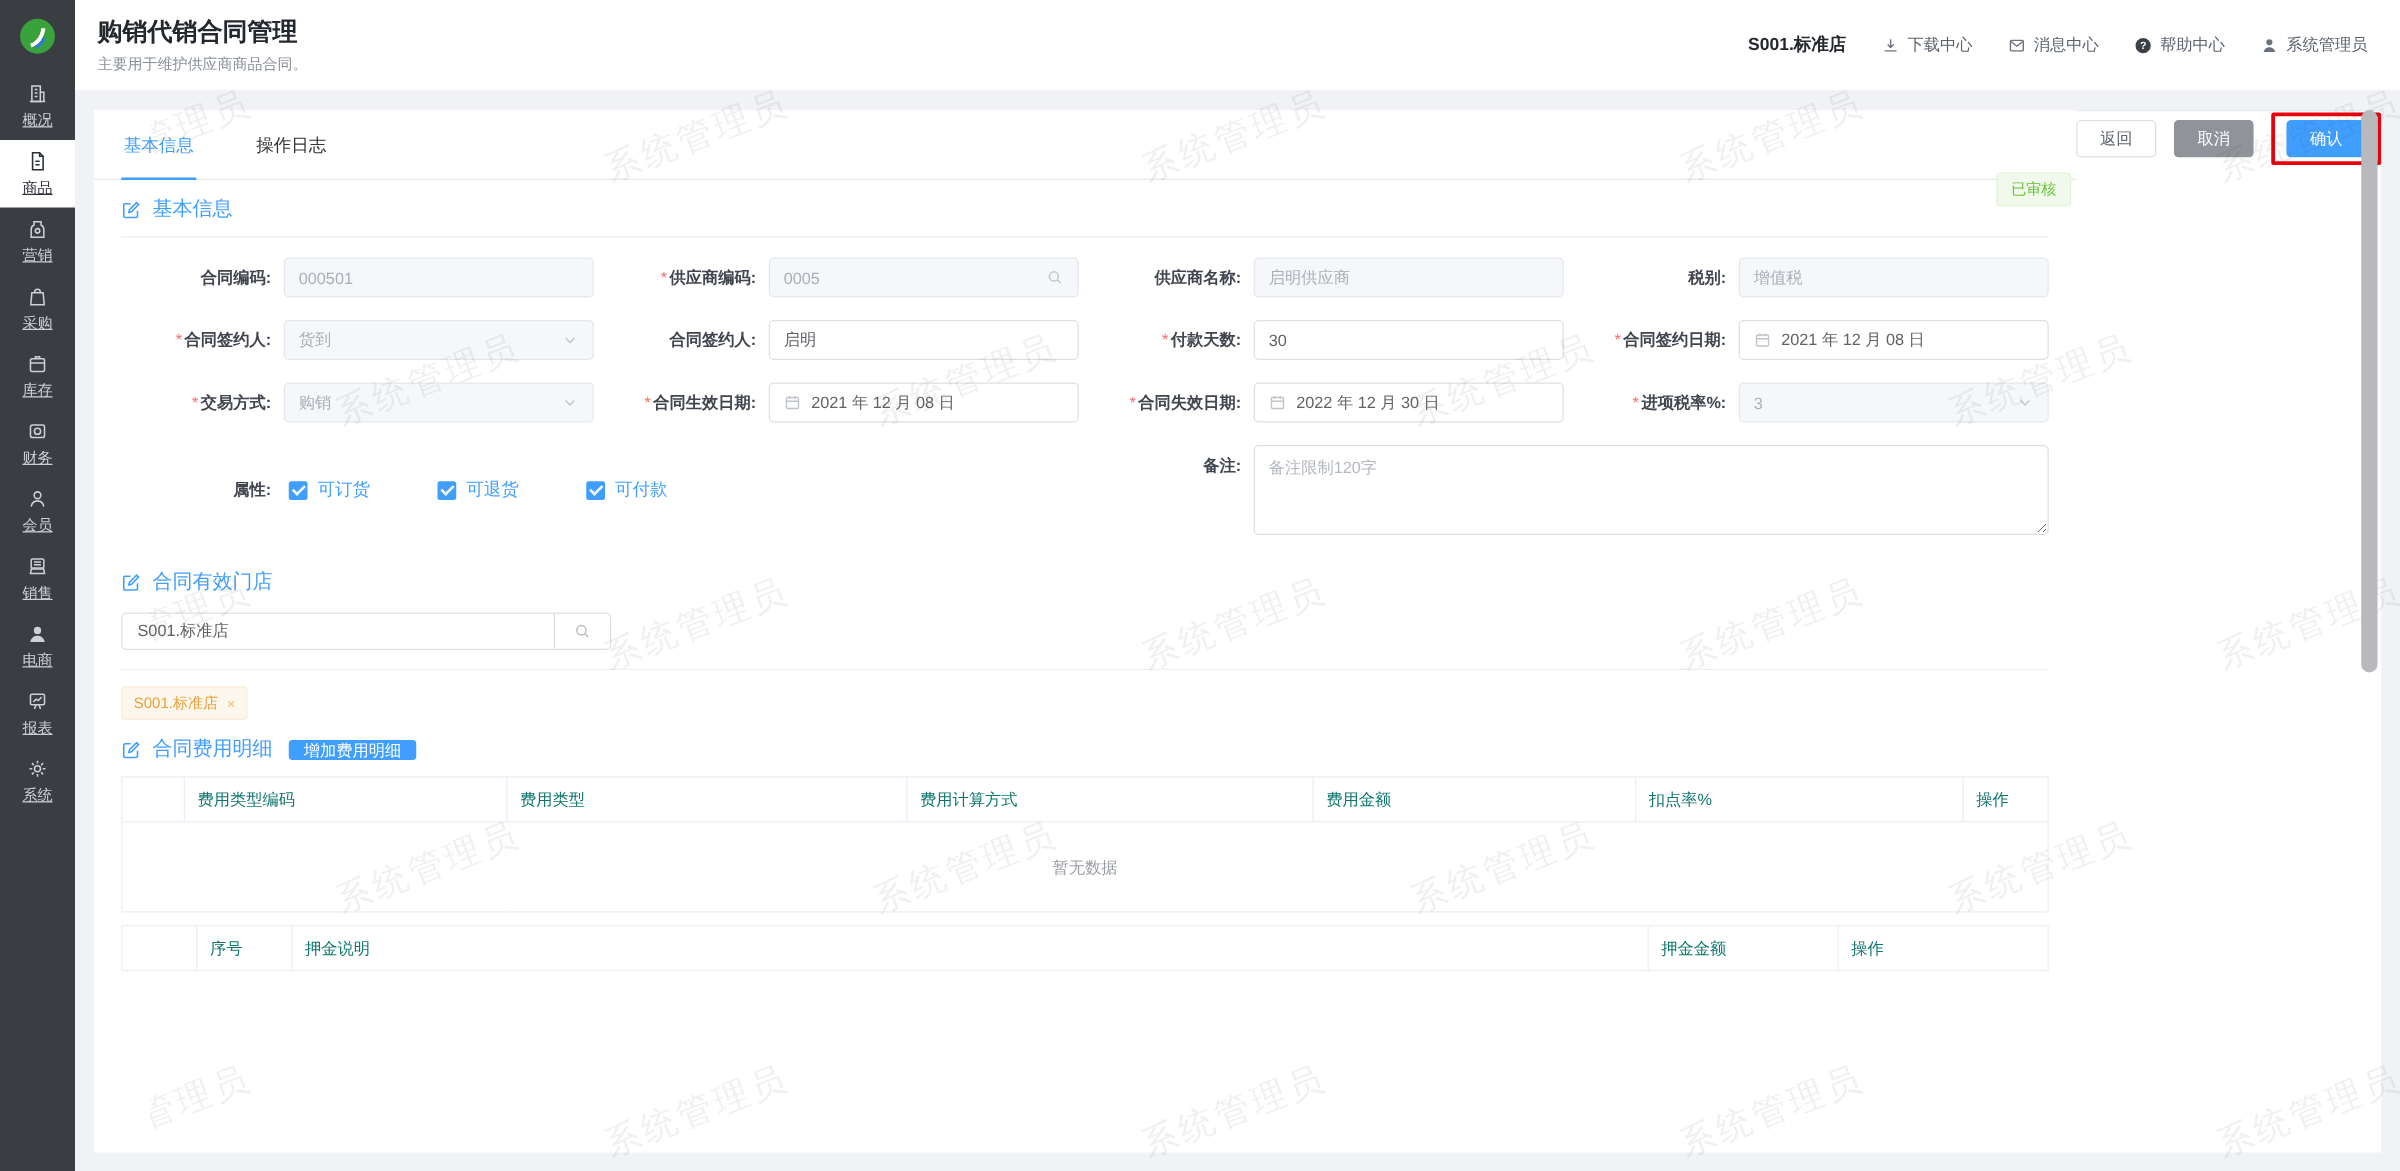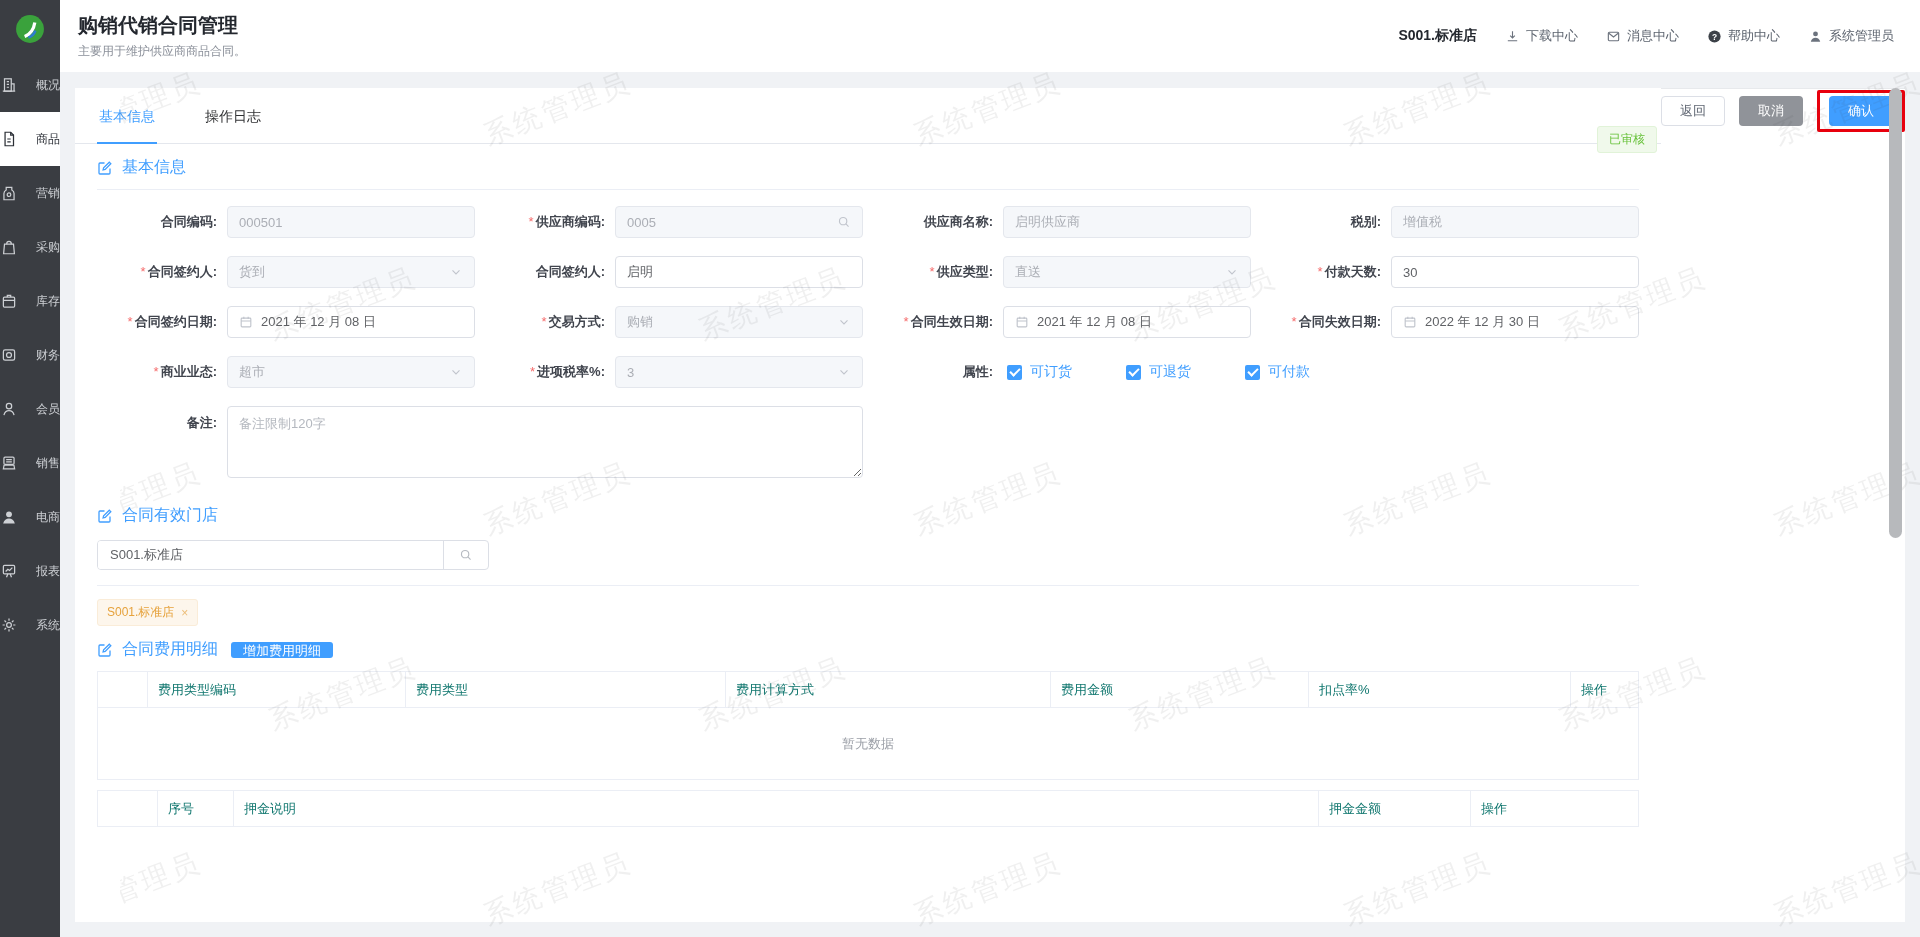--- a/index.html
+++ b/index.html
@@ -3,22 +3,22 @@
 <meta charset="utf-8">
 <style>
   * { box-sizing: border-box; margin: 0; padding: 0; }
   html,body { width:1920px; height:937px; overflow:hidden; }
   body { font-family:"Liberation Sans","DejaVu Sans",sans-serif; background:#f0f2f5; color:#303133; }
   .page { display:flex; width:1920px; height:937px; }
 
   
   .sidebar { width:60px; flex:none; background:#3a3d42; display:flex; flex-direction:column; }
   .logo { height:58px; display:flex; align-items:center; justify-content:center; }
-  .nav-item { height:54px; display:flex; align-items:center; justify-content:space-between; gap:4px;
-              color:#cdd0d4; font-size:12px; cursor:pointer; }
+  .nav-item { height:54px; display:flex; flex-direction:column; align-items:center; justify-content:center; gap:4px;
+              color:#cdd0d4; font-size:12px; cursor:pointer;text-decoration:underline; }
   .nav-item .ic { width:18px; height:18px; display:flex; }
   .nav-item.active { background:#ffffff; color:#2b2f36; }
   .nav-item svg { stroke:currentColor; fill:none; stroke-width:1.1; width:18px; height:18px; }
   .nav-item svg .fill { fill:currentColor; stroke:none; }
 
   
   .main { flex:1; display:flex; flex-direction:column; position:relative; min-width:0; }
   .topbar { height:72px; background:#fff; display:flex; align-items:center; justify-content:space-between; padding:0 26px 0 18px; flex:none; }
   .title-wrap h1 { font-size:20px; font-weight:700; color:#23272e; }
   .title-wrap p { font-size:12px; color:#8a8f99; margin-top:4px; }
@@ -30,21 +30,21 @@
   
   .content { flex:1; padding:16px 15px 0; position:relative; overflow:hidden; }
   .card { background:#fff; height:834px; display:flex; overflow:hidden; }
   .card-body { flex:1; min-height:0; overflow:hidden; position:relative; }
 
   .tabs { display:flex; gap:46px; padding:0 22px; border-bottom:1px solid #e4e7ed; height:56px; align-items:flex-end; }
   .tab { font-size:14px; padding:0 2px 17px; color:#303133; cursor:pointer; position:relative; }
   .tab.active { color:#409eff; }
   .tab.active::after { content:""; position:absolute; left:0; right:0; bottom:-1px; height:2px; background:#409eff; }
 
-  .status-tag { position:absolute; top:38px; right:4px; background:#f0f9eb; border:1px solid #e1f3d8; color:#67c23a;
+  .status-tag { position:absolute; top:50px; right:4px; background:#f0f9eb; border:1px solid #e1f3d8; color:#67c23a;
                 font-size:12px; padding:4px 11px; border-radius:3px; z-index:2; }
 
   .sec { padding:0 22px; }
   .sec-head { display:flex; align-items:center; gap:9px; color:#409eff; font-size:16px; padding:13px 0 11px; }
   .sec-head.underlined { border-bottom:1px solid #ebeef5; }
   .sec-head svg { width:16px; height:16px; stroke:#409eff; fill:none; stroke-width:1.3; }
   .btn-add { background:#409eff; border:none; color:#fff; font-size:13px; height:16px; padding:0 12px; border-radius:3px; cursor:pointer; margin-left:4px; font-family:inherit; }
 
   
   .form-grid { display:grid; grid-template-columns:repeat(4,1fr); column-gap:10px; row-gap:18px; padding:16px 0 14px; }
@@ -320,31 +320,20 @@
                 </div>
               </div>
 
               <div class="field">
                 <label class="f-label"><span class="req"></span><span>合同签约人:</span></label>
                 <div class="ctrl">
                     <input class="bare" value="启明" style="">
                   </div>
               </div>
 
-              <div class="field">
-                <label class="f-label"><span class="req">*</span><span>供应类型:</span></label>
-                <div class="ctrl disabled">
-                  <span>直送</span>
-                  <span class="sfx">
-                      <svg viewBox="0 0 16 16">
-                        <path d="M4 6.2l4 4 4-4"></path>
-                      </svg>
-                    </span>
-                </div>
-              </div>
 
               <div class="field">
                 <label class="f-label"><span class="req">*</span><span>付款天数:</span></label>
                 <div class="ctrl">
                     <input class="bare" value="30" style="">
                   </div>
               </div>
 
               <div class="field">
                 <label class="f-label"><span class="req">*</span><span>合同签约日期:</span></label>
@@ -390,31 +379,20 @@
                   <span class="pfx">
                       <svg viewBox="0 0 16 16">
                         <rect x="2.5" y="3.5" width="11" height="10" rx="1"></rect>
                         <path d="M2.5 6.8h11M5.5 2v2.5M10.5 2v2.5"></path>
                       </svg>
                     </span>
                   <span>2022 年 12 月 30 日</span>
                 </div>
               </div>
 
-              <div class="field">
-                <label class="f-label"><span class="req">*</span><span>商业业态:</span></label>
-                <div class="ctrl disabled">
-                  <span>超市</span>
-                  <span class="sfx">
-                      <svg viewBox="0 0 16 16">
-                        <path d="M4 6.2l4 4 4-4"></path>
-                      </svg>
-                    </span>
-                </div>
-              </div>
 
               <div class="field">
                 <label class="f-label"><span class="req">*</span><span>进项税率%:</span></label>
                 <div class="ctrl disabled">
                   <span>3</span>
                   <span class="sfx">
                       <svg viewBox="0 0 16 16">
                         <path d="M4 6.2l4 4 4-4"></path>
                       </svg>
                     </span>

